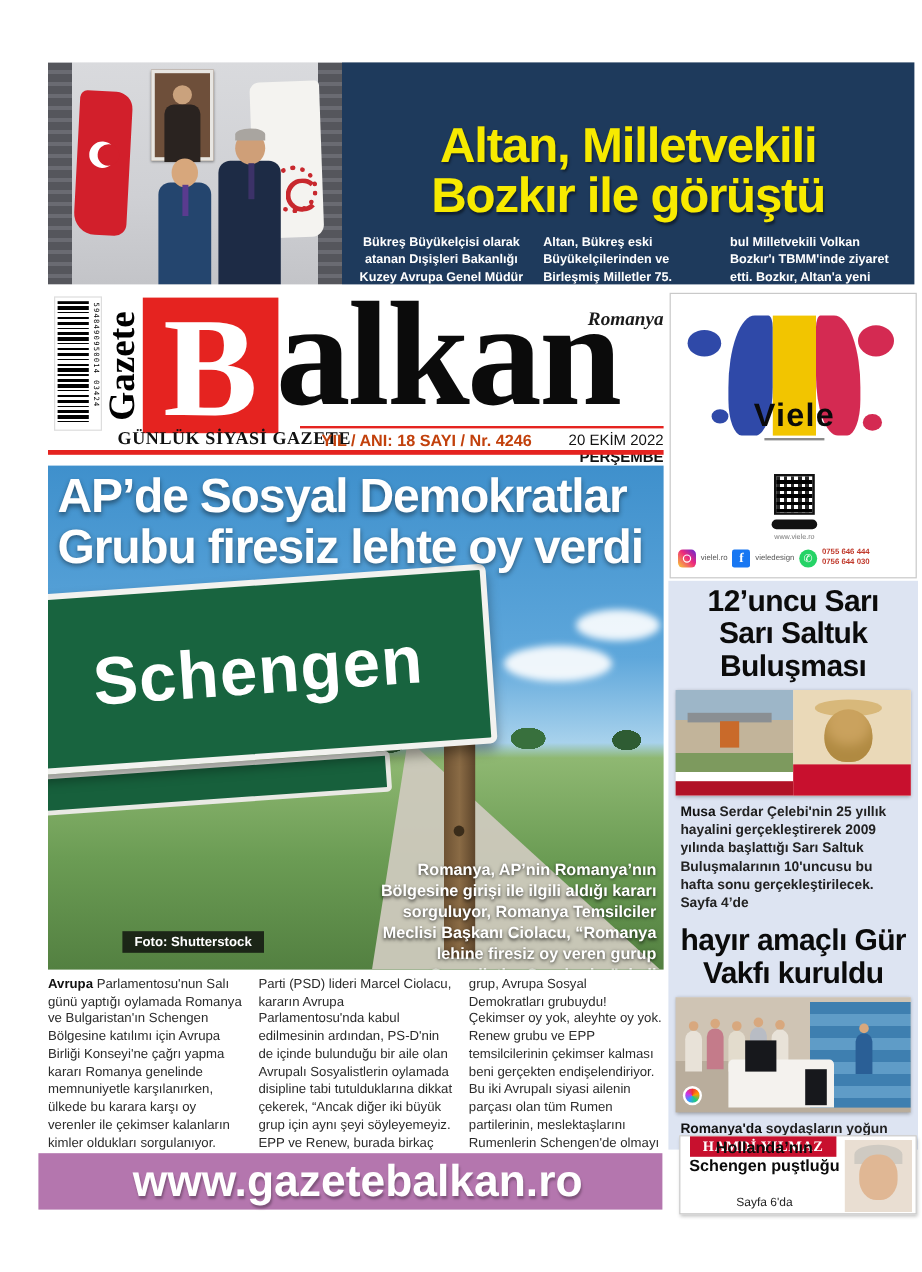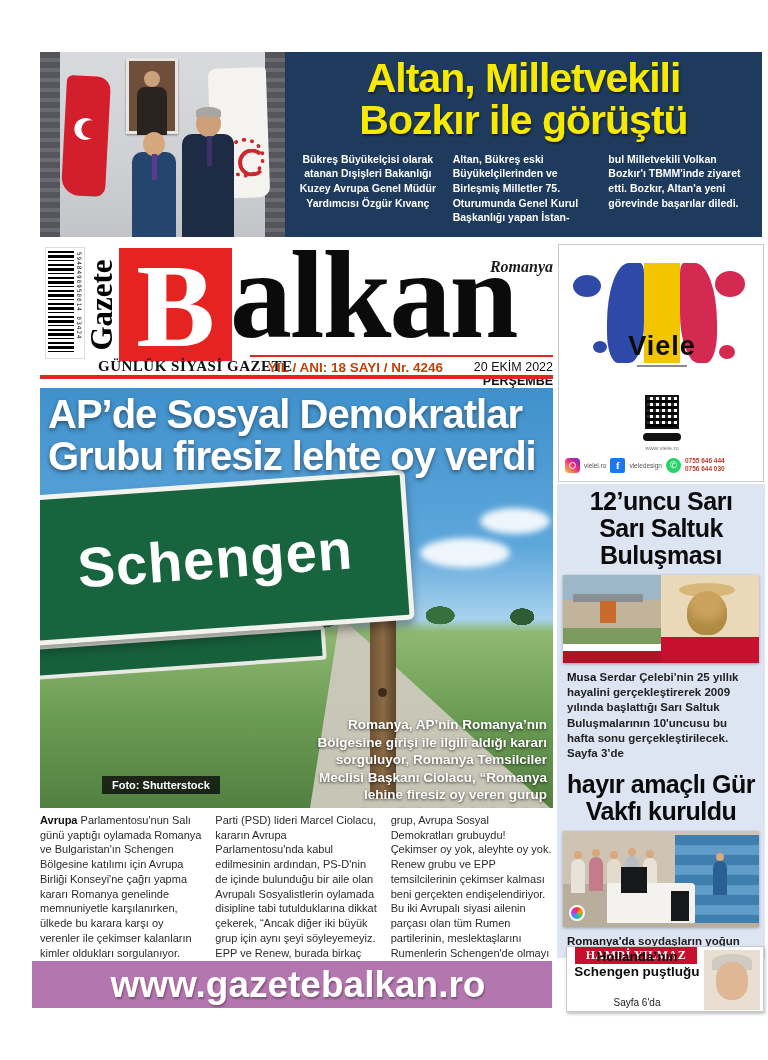--- a/index.html
+++ b/index.html
@@ -35,21 +35,21 @@
   .head1 { left:103px; top:80px; width:22px; height:24px; border-radius:50%; background:#d7a77c; }
   .head2 { left:156px; top:58px; width:25px; height:27px; border-radius:50%; background:#cf9f78; }
   .hair2 { left:156px; top:55px; width:25px; height:10px; border-radius:50% 50% 0 0; background:#a9a5a0; }
   .tie { width:5px; background:#5a3b8f; }
   .tie1 { left:112px; top:102px; height:26px; }
   .tie2 { left:167px; top:84px; height:30px; background:#3c3268; }
 
   
   .navy-banner { left:285px; top:52px; width:477px; height:185px; background:#1e3a5c; padding:6px 12px 8px; }
   .navy-head { color:#f7ea00; font-weight:800; font-size:41px; line-height:1.02;
-    text-align:center; letter-spacing:-1px; text-shadow:1px 2px 2px rgba(0,0,0,.45); }
+    text-align:center; letter-spacing:-1px; text-shadow:1px 2px 2px rgba(0,0,0,.45);margin-top:43px; }
   .navy-cols { display:flex; gap:14px; margin-top:10px; }
   .navy-col { flex:1; color:#fff; font-size:10.5px; font-weight:700; line-height:1.4; }
   .navy-col.c1 { text-align:center; }
 
   
   .barcode-box { left:45px; top:247px; width:40px; height:112px; background:#fff; border:1px solid #ddd; }
   .barcode { left:2px; top:3px; width:26px; height:104px;
     background:repeating-linear-gradient(180deg,#000 0 2px,#fff 2px 4px,#000 4px 7px,#fff 7px 9px,#000 9px 10px,#fff 10px 13px); }
   .barcode-num { left:27px; top:4px; width:10px; height:104px; font-size:6px; letter-spacing:1px;
     writing-mode:vertical-rl; color:#000; font-family:"DejaVu Sans Mono", monospace; }
@@ -309,21 +309,21 @@
         <div class="poster-roofl"></div>
         <div class="poster-door"></div>
         <div class="poster-band small"></div>
       </div>
       <div class="poster-r">
         <div class="hat"></div>
         <div class="face"></div>
         <div class="poster-band"></div>
       </div>
     </div>
-    <div class="sb-body"><span class="lead">Musa</span><span> Serdar Çelebi'nin 25 yıllık hayalini gerçekleştirerek 2009 yılında başlattığı Sarı Saltuk Buluşmalarının 10'uncusu bu hafta sonu gerçekleştirilecek. </span><b>Sayfa 3’de</b></div>
+    <div class="sb-body"><span class="lead">Musa</span><span> Serdar Çelebi'nin 25 yıllık hayalini gerçekleştirerek 2009 yılında başlattığı Sarı Saltuk Buluşmalarının 10'uncusu bu hafta sonu gerçekleştirilecek. </span><b>Sayfa 4’de</b></div>
 
     <div class="sb-head" style="margin-top:4px;">
       <div>hayır amaçlı Gür</div>
       <div>Vakfı kuruldu</div>
     </div>
     <div class="sb-photo">
       <div class="banner-blue"></div>
       <div class="person" style="left:8px;top:28px;background:#e8e2d8;"></div>
       <div class="person" style="left:26px;top:26px;background:#c47b8a;"></div>
       <div class="person" style="left:44px;top:28px;background:#e3dccd;"></div>

